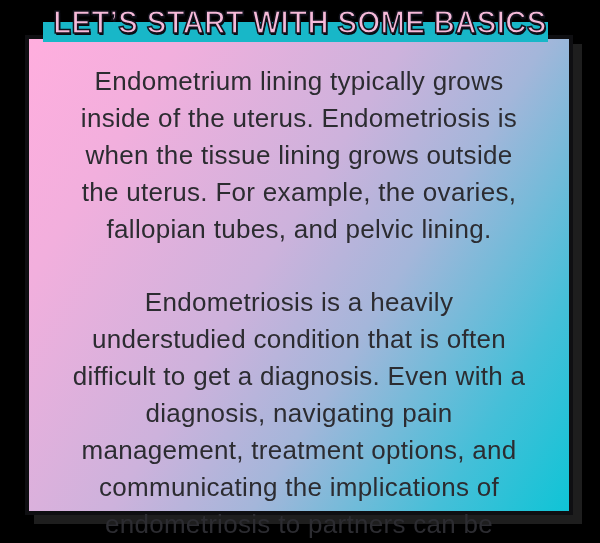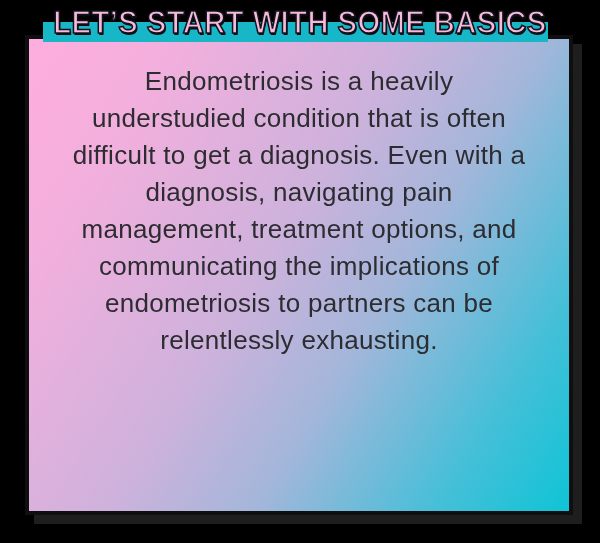--- a/index.html
+++ b/index.html
@@ -82,20 +82,25 @@
     text-shadow: 1px 2px 0 #0a0a12;
     transform: scaleX(0.94);
     transform-origin: 50% 50%;
   }
 </style>
 </head>
 <body>
 
 <div class="card">
   <div class="card-inner">
+    <p class="body-paragraph">Endometrium lining typically grows
+inside of the uterus. Endometriosis is
+when the tissue lining grows outside
+the uterus. For example, the ovaries,
+fallopian tubes, and pelvic lining.</p>
     <p class="body-paragraph">Endometriosis is a heavily
 understudied condition that is often
 difficult to get a diagnosis. Even with a
 diagnosis, navigating pain
 management, treatment options, and
 communicating the implications of
 endometriosis to partners can be
 relentlessly exhausting.</p>
   </div>
 </div>

